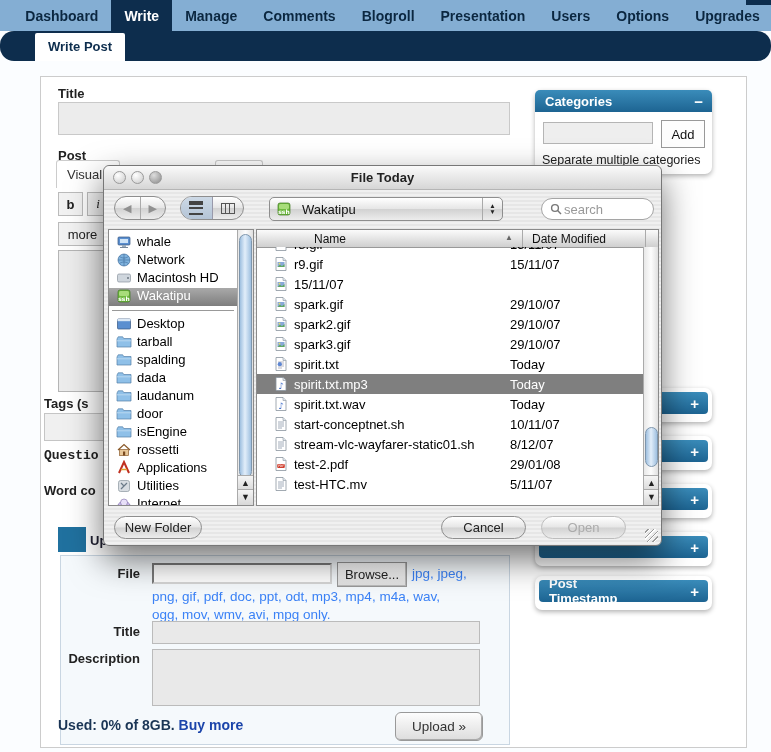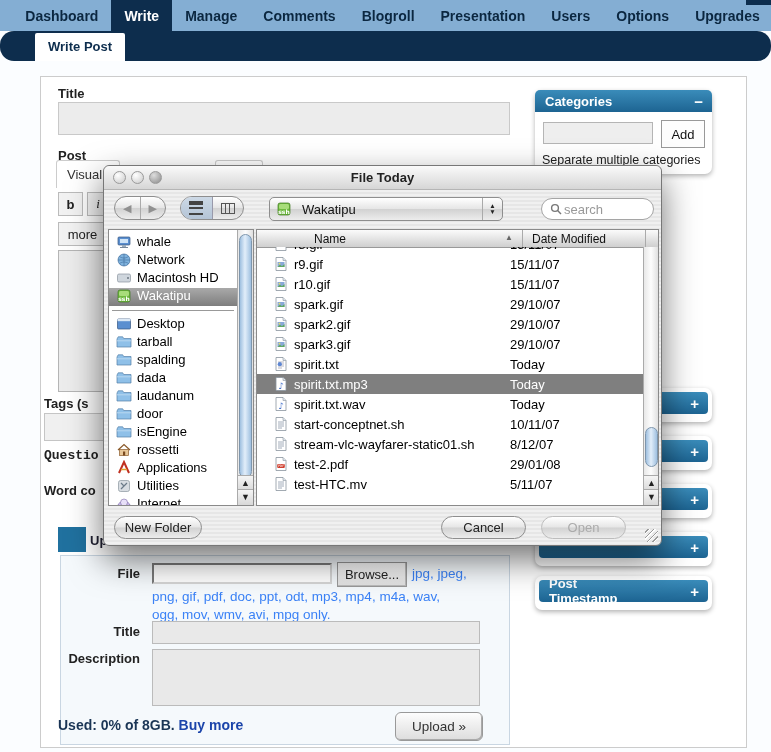--- a/index.html
+++ b/index.html
@@ -489,21 +489,20 @@
           <div class="f-row">
             <span class="f-ic">
               <svg viewBox="0 0 16 16">
                 <path d="M3 1.5h7l3 3V14.5H3z" fill="#fff" stroke="#8a949e" stroke-width=".8"></path>
                 <path d="M10 1.5v3h3" fill="#dde4ea" stroke="#8a949e" stroke-width=".6"></path>
                 <rect x="4.5" y="6" width="7" height="5" fill="#88a8d8"></rect>
                 <circle cx="6.5" cy="7.6" r=".9" fill="#e8e060"></circle>
                 <path d="M4.5 11l2.5-2.2 2 1.5 2.5-2.3V11z" fill="#60a860"></path>
               </svg>
             </span>
-            <span class="f-name">r10.gif</span>
             <span class="f-date">15/11/07</span>
           </div>
           <div class="f-row">
             <span class="f-ic">
               <svg viewBox="0 0 16 16">
                 <path d="M3 1.5h7l3 3V14.5H3z" fill="#fff" stroke="#8a949e" stroke-width=".8"></path>
                 <path d="M10 1.5v3h3" fill="#dde4ea" stroke="#8a949e" stroke-width=".6"></path>
                 <rect x="4.5" y="6" width="7" height="5" fill="#88a8d8"></rect>
                 <circle cx="6.5" cy="7.6" r=".9" fill="#e8e060"></circle>
                 <path d="M4.5 11l2.5-2.2 2 1.5 2.5-2.3V11z" fill="#60a860"></path>

